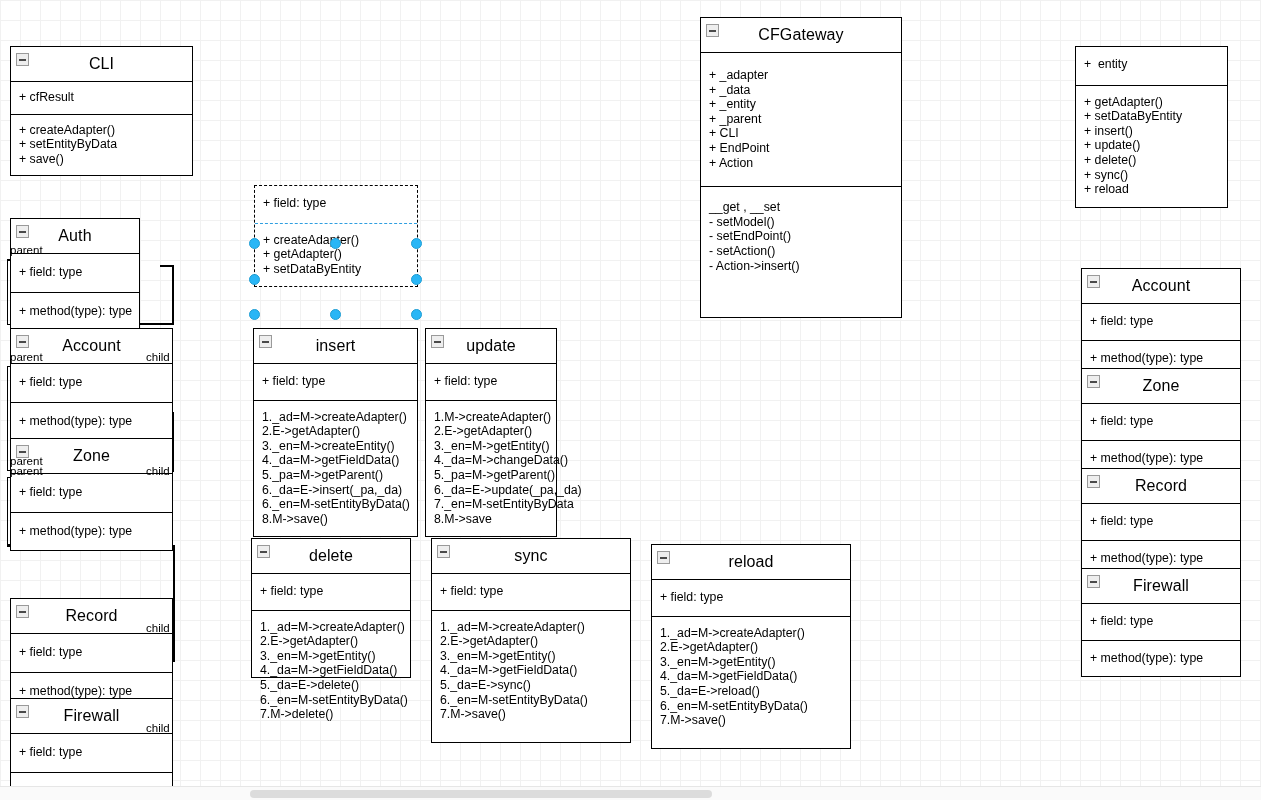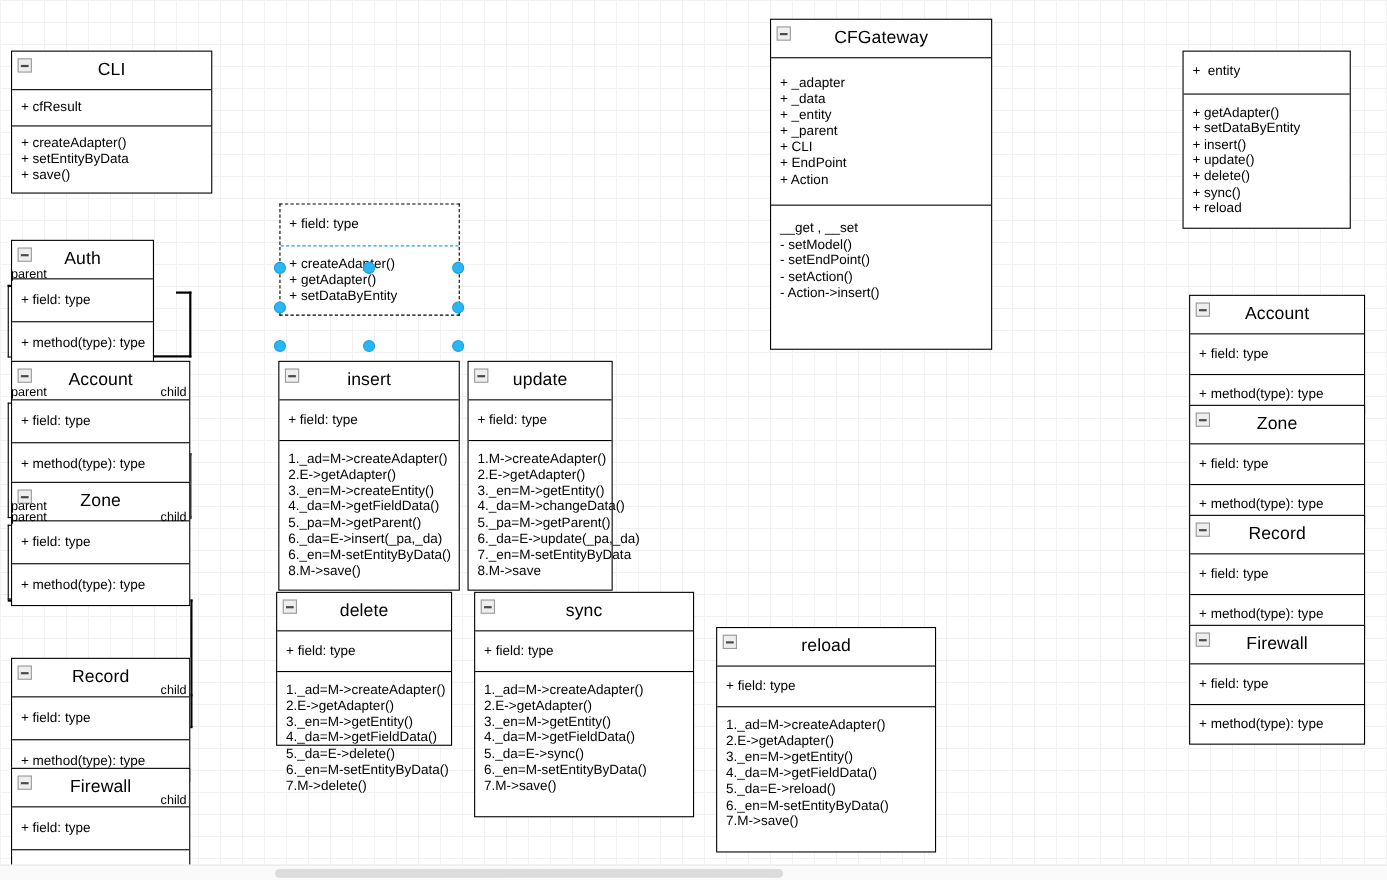--- a/index.html
+++ b/index.html
@@ -331,21 +331,21 @@
       <div class="line">1._ad=M-&gt;createAdapter()</div>
       <div class="line">2.E-&gt;getAdapter()</div>
       <div class="line">3._en=M-&gt;getEntity()</div>
       <div class="line">4._da=M-&gt;getFieldData()</div>
       <div class="line">5._da=E-&gt;sync()</div>
       <div class="line">6._en=M-setEntityByData()</div>
       <div class="line">7.M-&gt;save()</div>
     </div>
   </div>
 
-  <div class="uml" style="left:651px; top:570px; width:200px; height:205px;">
+  <div class="uml" style="left:651px; top:544px; width:200px; height:205px;">
     <div class="hdr">
       <span class="collapse"></span>
       <span>reload</span>
     </div>
     <div class="sect" style="padding-top:10px; padding-bottom:11px;">
       <div class="line">+ field: type</div>
     </div>
     <div class="sect" style="padding-top:9px;">
       <div class="line">1._ad=M-&gt;createAdapter()</div>
       <div class="line">2.E-&gt;getAdapter()</div>

